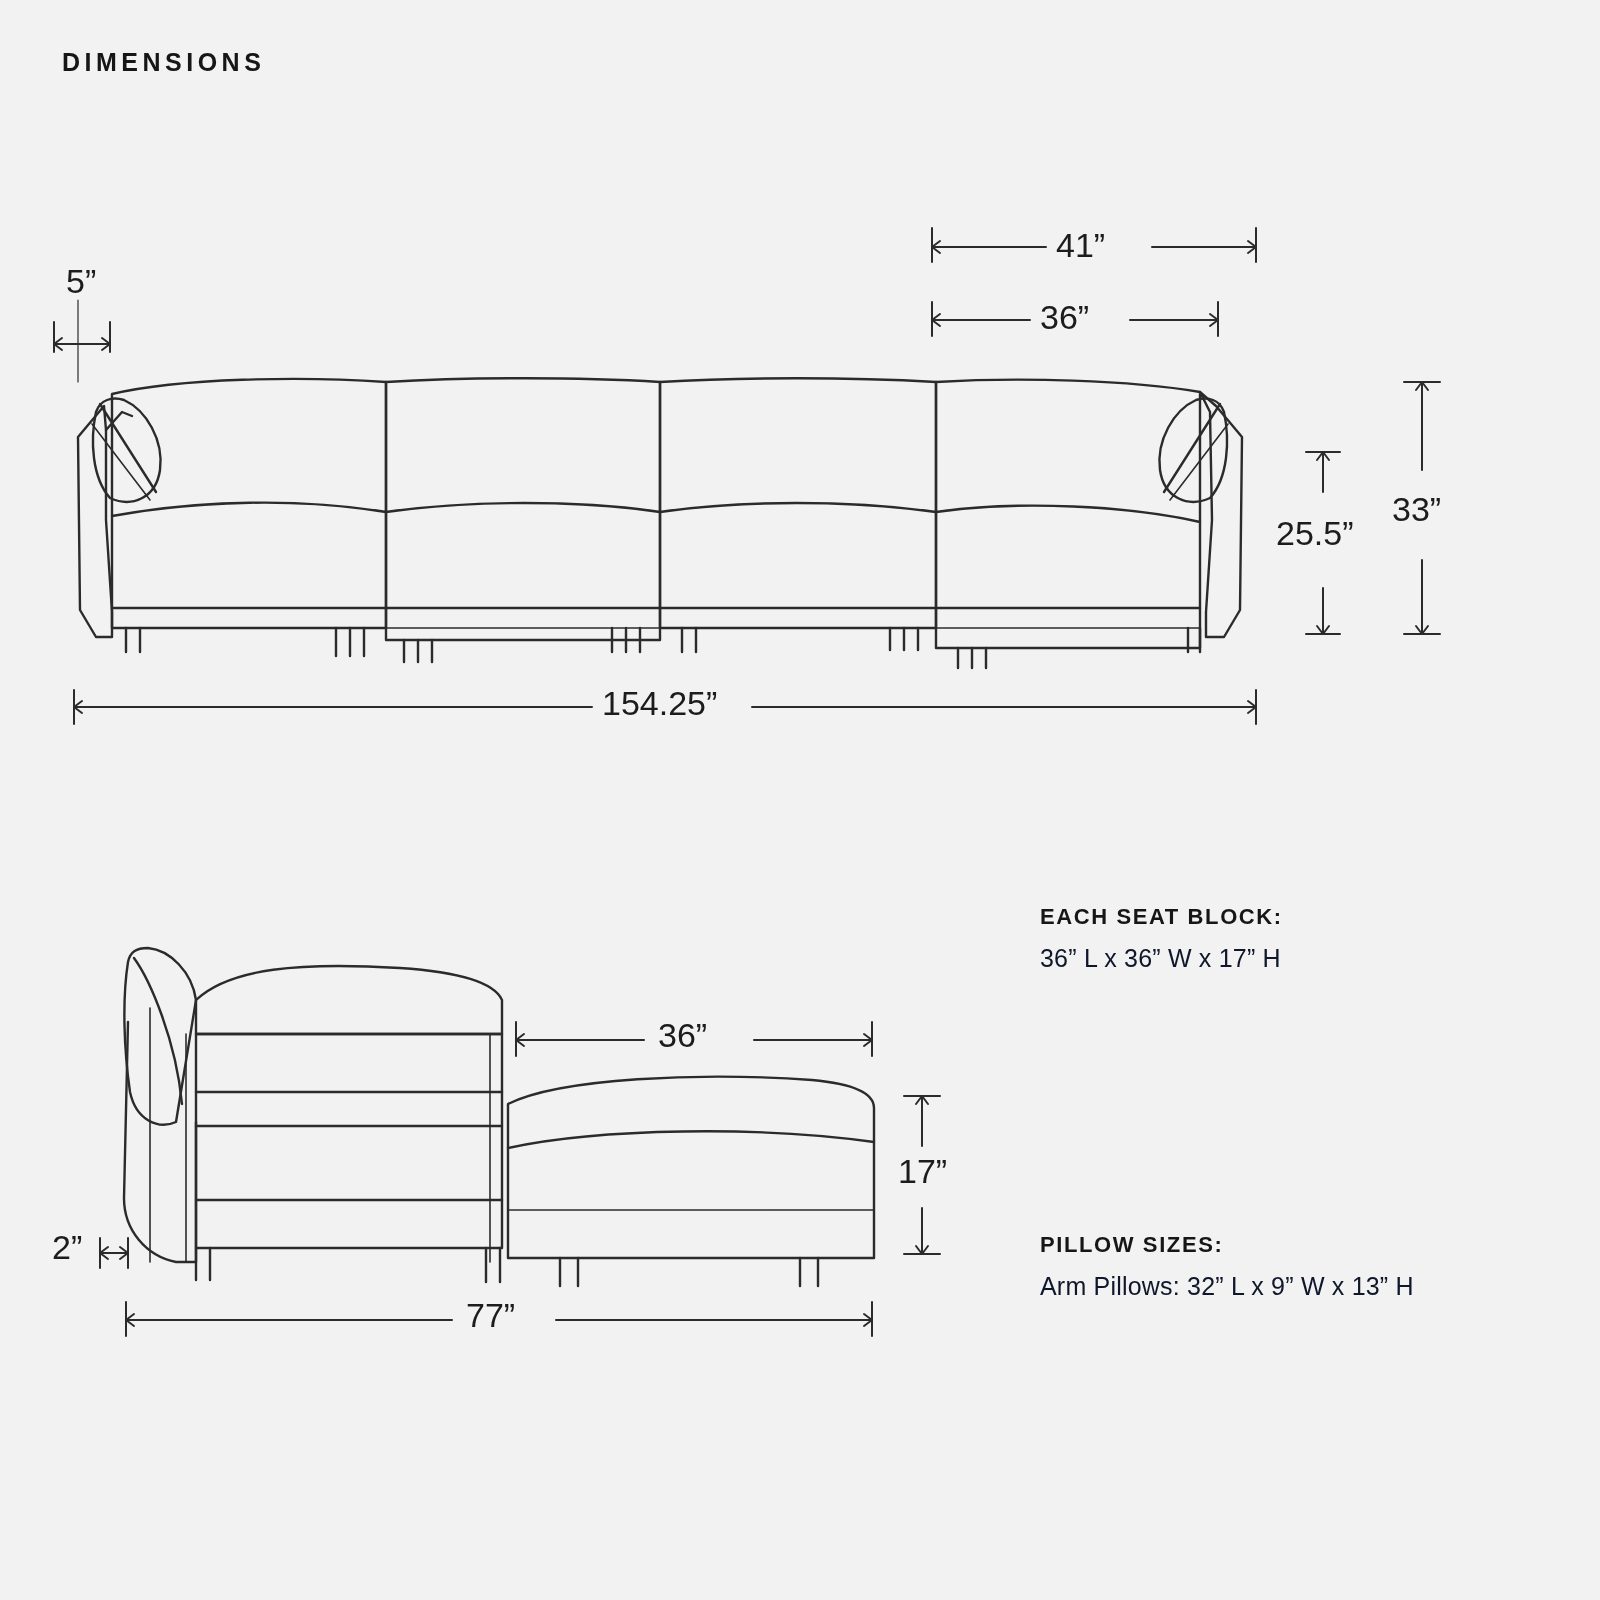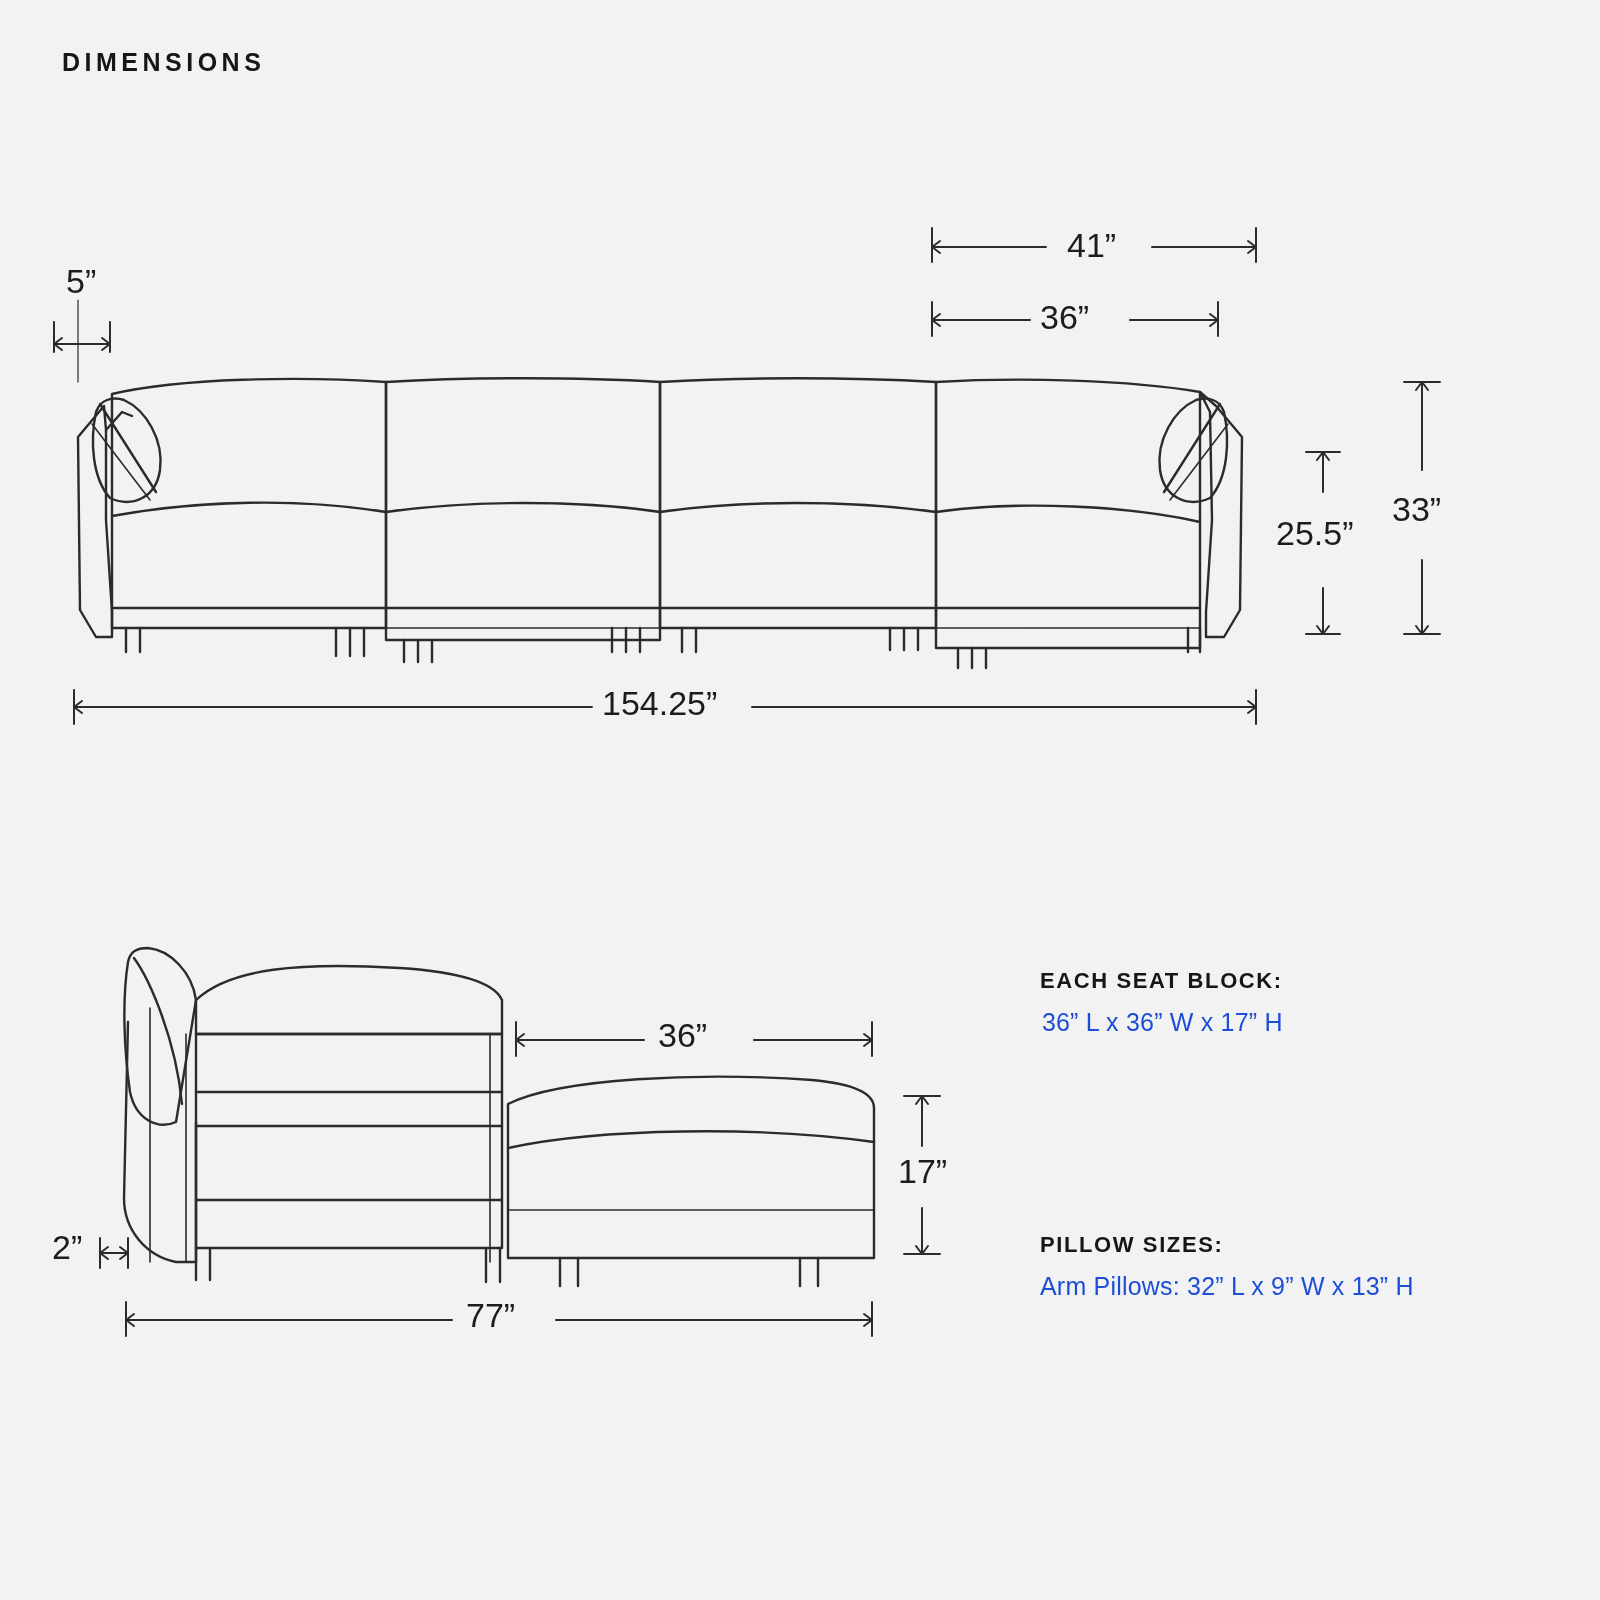--- a/index.html
+++ b/index.html
@@ -51,21 +51,21 @@
   }
   .spec-head {
     font-size: 22px;
     font-weight: bold;
     letter-spacing: 1.6px;
     color: #161616;
     margin-bottom: 14px;
   }
   .spec-line {
     font-size: 25px;
-    color: #1d4ed8;
+    color: #0f172a;
     margin-bottom: 10px;
     letter-spacing: 0.2px;
   }
 </style>
 </head>
 <body>
 
 <div id="page">
 
   <div class="page-title">DIMENSIONS</div>
@@ -195,32 +195,32 @@
         <path d="M126 1302 L126 1336 M872 1302 L872 1336"></path>
         <path d="M126 1320 L452 1320 M556 1320 L872 1320"></path>
         <path d="M134 1314 L126 1320 L134 1326"></path>
         <path d="M864 1314 L872 1320 L864 1326"></path>
       </g>
 
     </g>
   </svg>
 
   <div class="dim-label" style="left:66px; top:262px;">5”</div>
-  <div class="dim-label" style="left:1056px; top:226px;margin-left:11px;">41”</div>
+  <div class="dim-label" style="left:1056px; top:226px;">41”</div>
   <div class="dim-label" style="left:1040px; top:298px;">36”</div>
   <div class="dim-label" style="left:1276px; top:514px;text-align:right;">25.5”</div>
   <div class="dim-label" style="left:1392px; top:490px;">33”</div>
   <div class="dim-label" style="left:602px; top:684px;">154.25”</div>
 
   <div class="dim-label" style="left:658px; top:1016px;">36”</div>
   <div class="dim-label" style="left:898px; top:1152px;">17”</div>
   <div class="dim-label" style="left:52px; top:1228px;">2”</div>
   <div class="dim-label" style="left:466px; top:1296px;">77”</div>
 
-  <div class="spec-block" style="top:968px;text-align:right;">
+  <div class="spec-block" style="top:904px;">
     <div class="spec-head">EACH SEAT BLOCK:</div>
     <div class="spec-line">36” L x 36” W x 17” H</div>
   </div>
 
 
   <div class="spec-block" style="top:1232px;">
     <div class="spec-head">PILLOW SIZES:</div>
     <div class="spec-line">Arm Pillows: 32” L x 9” W x 13” H</div>
   </div>
 

